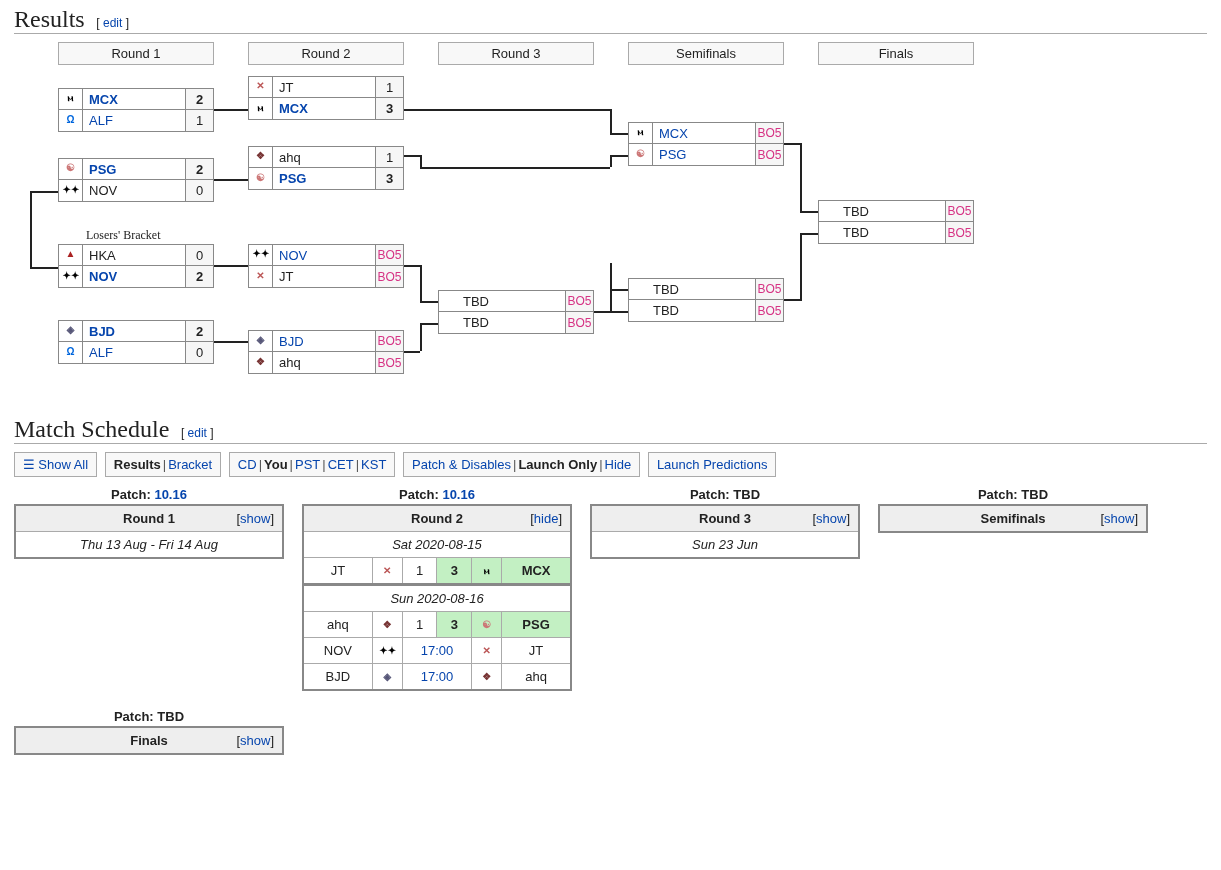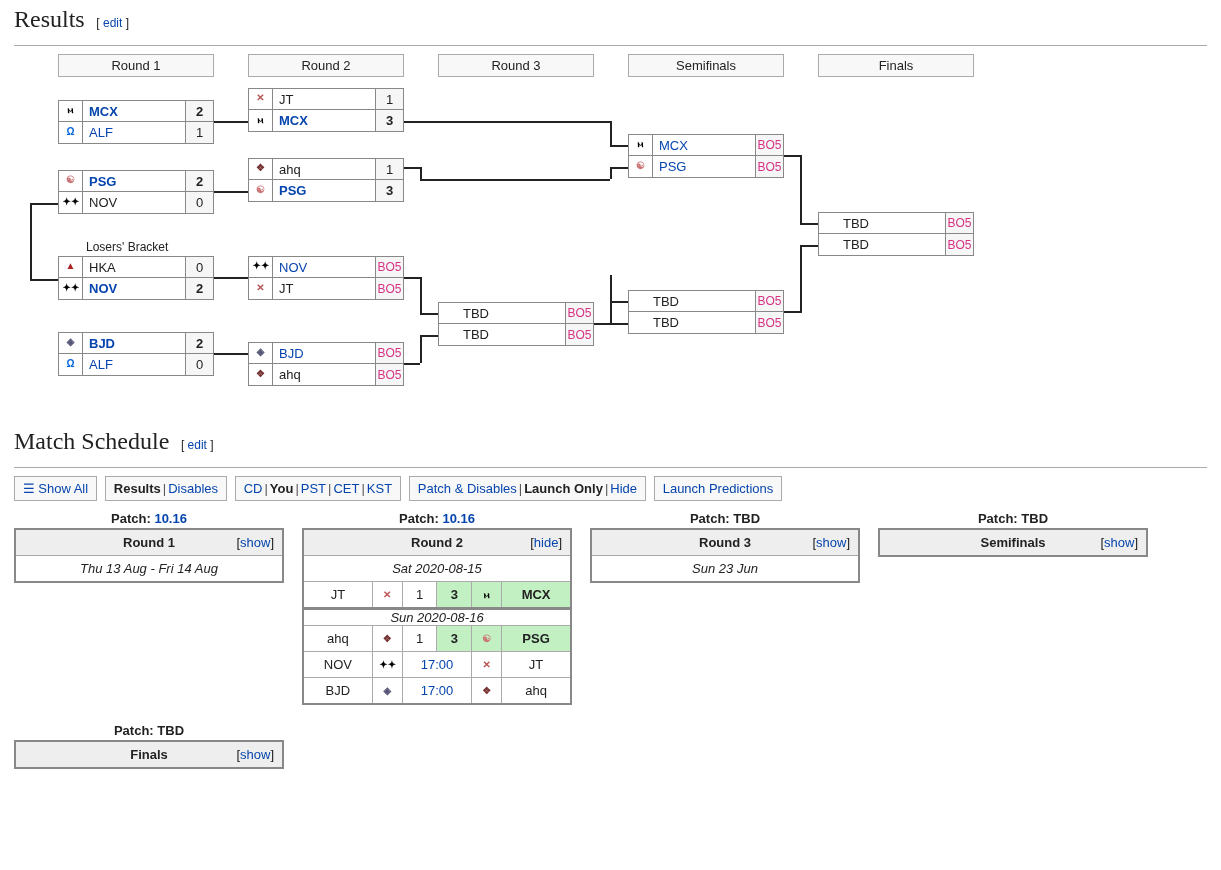--- a/index.html
+++ b/index.html
@@ -1,55 +1,55 @@
 <!DOCTYPE html>
 <html><head>
 <meta charset="utf-8">
 <style>
 * { box-sizing: border-box; margin: 0; padding: 0; }
 body { font-family: Arial, sans-serif; font-size: 13px; color: #222; background: #fff; padding: 6px 14px; width: 1221px; }
 h2 { font-size: 24px; font-weight: normal; font-family: Georgia, serif; display: inline; }
 .edit-link { color: #0645ad; font-size: 12px; margin-left: 8px; cursor: pointer; }
 .edit-link::before { content: "[ "; color: #222; }
 .edit-link::after { content: " ]"; color: #222; }
-.section-header { border-bottom: 1px solid #aaa; padding-bottom: 12px; margin-bottom: 8px; }
+.section-header { border-bottom: 1px solid #aaa; padding-bottom: 0; margin-bottom: 8px; }
 .link { color: #0645ad; cursor: pointer; }
 .link-bold { font-weight: bold; }
 
 
 .bracket-wrap { position: relative; height: 360px; margin-bottom: 14px; }
 .round-header { position: absolute; border: 1px solid #aaa; background: #f8f8f8; text-align: center; font-size: 13px; padding: 3px 0; width: 156px; top: 0; }
 .match-box { position: absolute; width: 156px; }
 .match-row { display: flex; border: 1px solid #888; height: 22px; }
 .match-row + .match-row { border-top: none; }
 .match-icon { width: 24px; display: flex; align-items: center; justify-content: center; border-right: 1px solid #888; background: #fff; font-size: 11px; }
 .match-team { flex: 1; padding: 0 6px; display: flex; align-items: center; font-size: 13px; background: #fff; }
 .match-score { width: 28px; display: flex; align-items: center; justify-content: center; border-left: 1px solid #888; background: #f6f6f6; font-size: 13px; }
 .score-bold { font-weight: bold; }
 .bo5 { color: #d63384; font-size: 12px; }
-.losers-label { position: absolute; font-size: 12px; }
+.losers-label { position: absolute; font-size: 12px; font-family: Liberation Serif, serif; }
 
 
 .hline { position: absolute; height: 2px; background: #222; }
 .vline { position: absolute; width: 2px; background: #222; }
 
 
 .filter-bar { margin-bottom: 10px; }
 .filter-box { display: inline-block; border: 1px solid #aaa; background: #f8f8f8; padding: 4px 8px; margin-right: 4px; font-size: 13px; }
 .filter-box .sep { color: #555; margin: 0 2px; }
 .bold { font-weight: bold; }
 
 
 .schedule-grid { display: flex; flex-wrap: wrap; gap: 18px; }
 .sched-block { width: 270px; }
 .patch-line { text-align: center; font-size: 13px; margin-bottom: 2px; }
 .sched-table { width: 100%; border-collapse: collapse; border: 2px solid #888; }
 .sched-head td { background: #eee; text-align: center; font-weight: bold; padding: 5px; border-bottom: 1px solid #aaa; position: relative; }
 .show-toggle { position: absolute; right: 8px; top: 5px; font-weight: normal; font-size: 13px; }
-.sched-date td { text-align: center; font-style: italic; border-top: 3px solid #888; }
+.sched-date td { text-align: center; font-style: italic; padding: 5px; border-top: 3px solid #888; }
 .sched-date:first-child td { border-top: none; }
 .sched-date-single td { text-align: center; font-style: italic; padding: 5px; }
 .sched-match td { border: 1px solid #aaa; text-align: center; padding: 4px; background: #fff; }
 .sched-match.win-right td:nth-child(4), .sched-match.win-right td:nth-child(5), .sched-match.win-right td:nth-child(6) { background: #c3f0c3; }
 .sched-match.win-right td:nth-child(4) { font-weight: bold; }
 .team-cell { width: 60px; }
 .icon-cell { width: 26px; }
 .score-cell { width: 30px; }
 .time-cell { width: 60px; }
 
@@ -301,21 +301,21 @@
 </div>
 
 <div class="section-header">
   <h2>Match Schedule</h2>
   <span class="edit-link">edit</span>
 </div>
 
 <div class="filter-bar">
   <span class="filter-box"><span class="link">☰</span> <span class="link">Show All</span></span>
   <span class="filter-box">
-    <span class="bold">Results</span><span class="sep">|</span><span class="link">Disables</span>
+    <span class="bold">Results</span><span class="sep">|</span><span class="link">Bracket</span>
   </span>
   <span class="filter-box">
     <span class="link">CD</span><span class="sep">|</span><span class="bold">You</span><span class="sep">|</span><span class="link">PST</span><span class="sep">|</span><span class="link">CET</span><span class="sep">|</span><span class="link">KST</span>
   </span>
   <span class="filter-box">
     <span class="link">Patch &amp; Disables</span><span class="sep">|</span><span class="bold">Launch Only</span><span class="sep">|</span><span class="link">Hide</span>
   </span>
   <span class="filter-box"><span class="link">Launch Predictions</span></span>
 </div>
 

